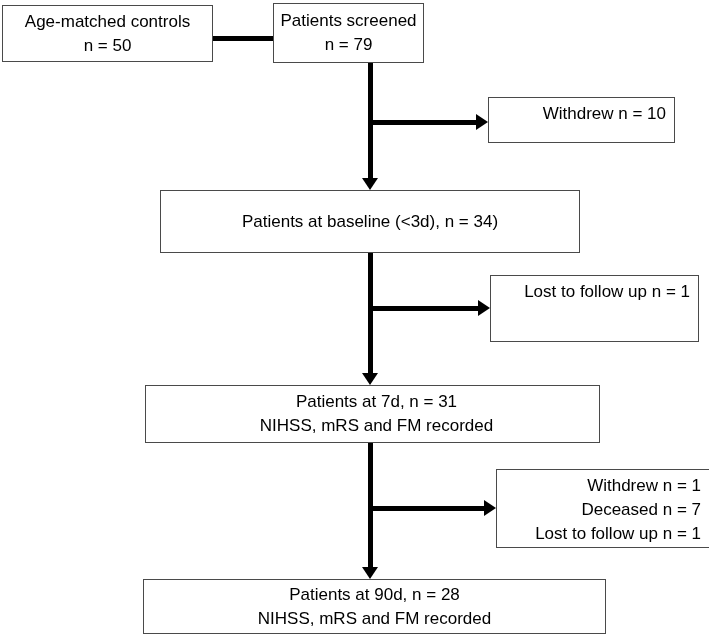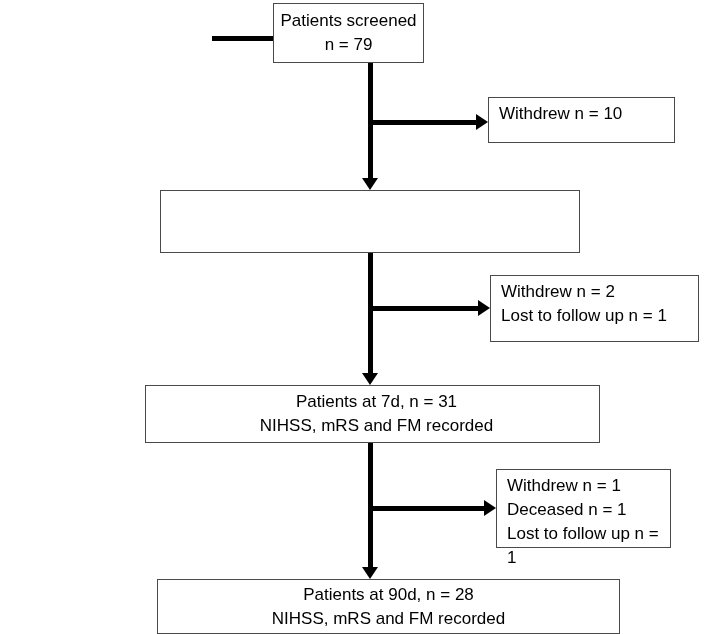--- a/index.html
+++ b/index.html
@@ -26,21 +26,21 @@
     background:var(--bg);
     display:flex;
     flex-direction:column;
     justify-content:center;
     align-items:center;
     text-align:center;
     z-index:2;
   }
   .box.side{
     justify-content:flex-start;
-    align-items:flex-start;
+    align-items:flex-end;
     text-align:left;
     padding:4px 8px 0 10px;
   }
   .line{
     position:absolute;
     background:var(--arrow);
     z-index:1;
   }
   .head-down{
     position:absolute;
@@ -58,85 +58,89 @@
     border-left:12px solid var(--arrow);
     z-index:1;
   }
   
   #box-controls {left:2px;   top:5px;   width:211px; height:57px;}
   #box-screened {left:273px; top:3px;   width:151px; height:60px;}
   #box-withdrew1{left:488px; top:97px;  width:187px; height:46px;}
   #box-baseline {left:160px; top:190px; width:420px; height:63px;}
   #box-withdrew2{left:490px; top:275px; width:209px; height:67px;}
   #box-day7     {left:145px; top:385px; width:455px; height:58px;padding-left:8px;}
-  #box-withdrew3{left:496px; top:469px; width:175px; height:79px;}
-  #box-day90    {left:157px; top:579px; width:463px; height:55px;}
+  #box-withdrew3{left:496px; top:469px; width:214px; height:79px;}
+  #box-day90    {left:143px; top:579px; width:463px; height:55px;}
   
   #conn-top   {left:212px; top:36px;  width:62px;  height:5px;}
   #v1         {left:368px; top:61px;  width:5px;   height:117px;}
   #v1-head    {left:362px; top:178px;}
   #branch1    {left:370px; top:120px; width:107px; height:5px;}
   #branch1-head{left:476px; top:114px;}
   #v2         {left:368px; top:252px; width:5px;   height:121px;}
   #v2-head    {left:362px; top:373px;}
   #branch2    {left:370px; top:306px; width:109px; height:5px;}
   #branch2-head{left:478px; top:300px;}
   #v3         {left:368px; top:442px; width:5px;   height:125px;}
   #v3-head    {left:362px; top:567px;}
   #branch3    {left:370px; top:506px; width:115px; height:5px;}
   #branch3-head{left:484px; top:500px;}
 </style>
 </head>
 <body>
 
 <div id="stage">
 
+  <div class="box" id="box-controls">
+    <span>Age-matched controls</span>
+    <span>n = 50</span>
+  </div>
 
   <div class="box" id="box-screened">
     <span>Patients screened</span>
     <span>n = 79</span>
   </div>
 
   <div class="line" id="conn-top"></div>
 
   <div class="line" id="v1"></div>
   <div class="head-down" id="v1-head"></div>
   <div class="line" id="branch1"></div>
   <div class="head-right" id="branch1-head"></div>
 
   <div class="box side" id="box-withdrew1">
     <span>Withdrew n = 10</span>
   </div>
 
   <div class="box" id="box-baseline">
+    <span>Patients at baseline (&lt;3d), n = 34)</span>
   </div>
 
   <div class="line" id="v2"></div>
   <div class="head-down" id="v2-head"></div>
   <div class="line" id="branch2"></div>
   <div class="head-right" id="branch2-head"></div>
 
   <div class="box side" id="box-withdrew2">
-    <span>Withdrew n = 2</span>
     <span>Lost to follow up n = 1</span>
   </div>
 
   <div class="box" id="box-day7">
     <span>Patients at 7d, n = 31</span>
     <span>NIHSS, mRS and FM recorded</span>
   </div>
 
   <div class="line" id="v3"></div>
   <div class="head-down" id="v3-head"></div>
   <div class="line" id="branch3"></div>
   <div class="head-right" id="branch3-head"></div>
 
   <div class="box side" id="box-withdrew3">
     <span>Withdrew n = 1</span>
-    <span>Deceased n = 1</span>
+    <span>Deceased n = 7</span>
     <span>Lost to follow up n = 1</span>
   </div>
 
   <div class="box" id="box-day90">
     <span>Patients at 90d, n = 28</span>
     <span>NIHSS, mRS and FM recorded</span>
   </div>
 
 </div>
 

